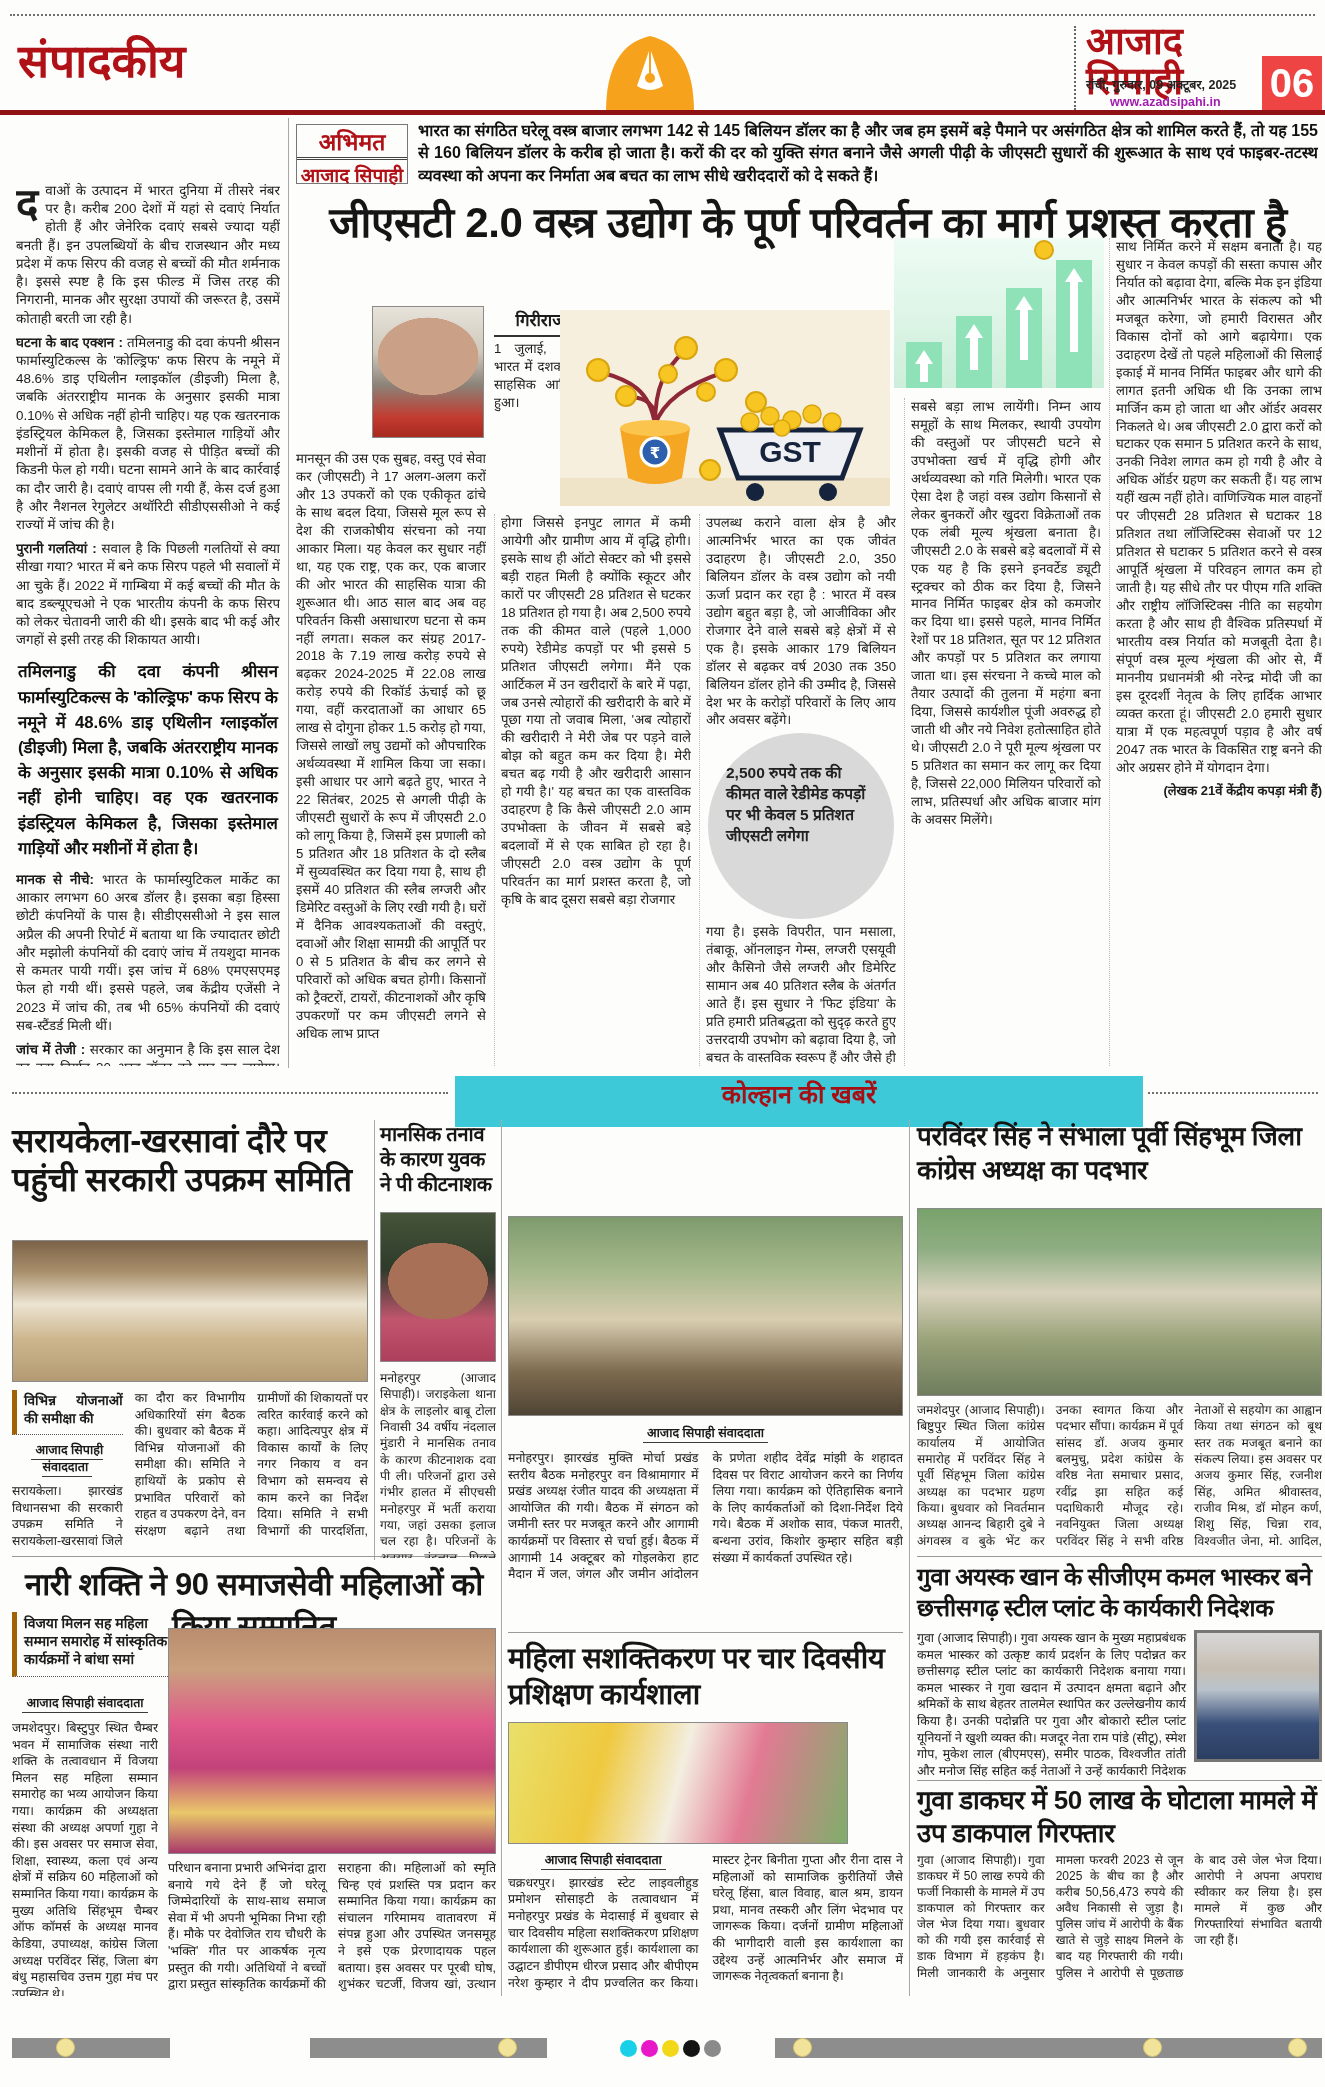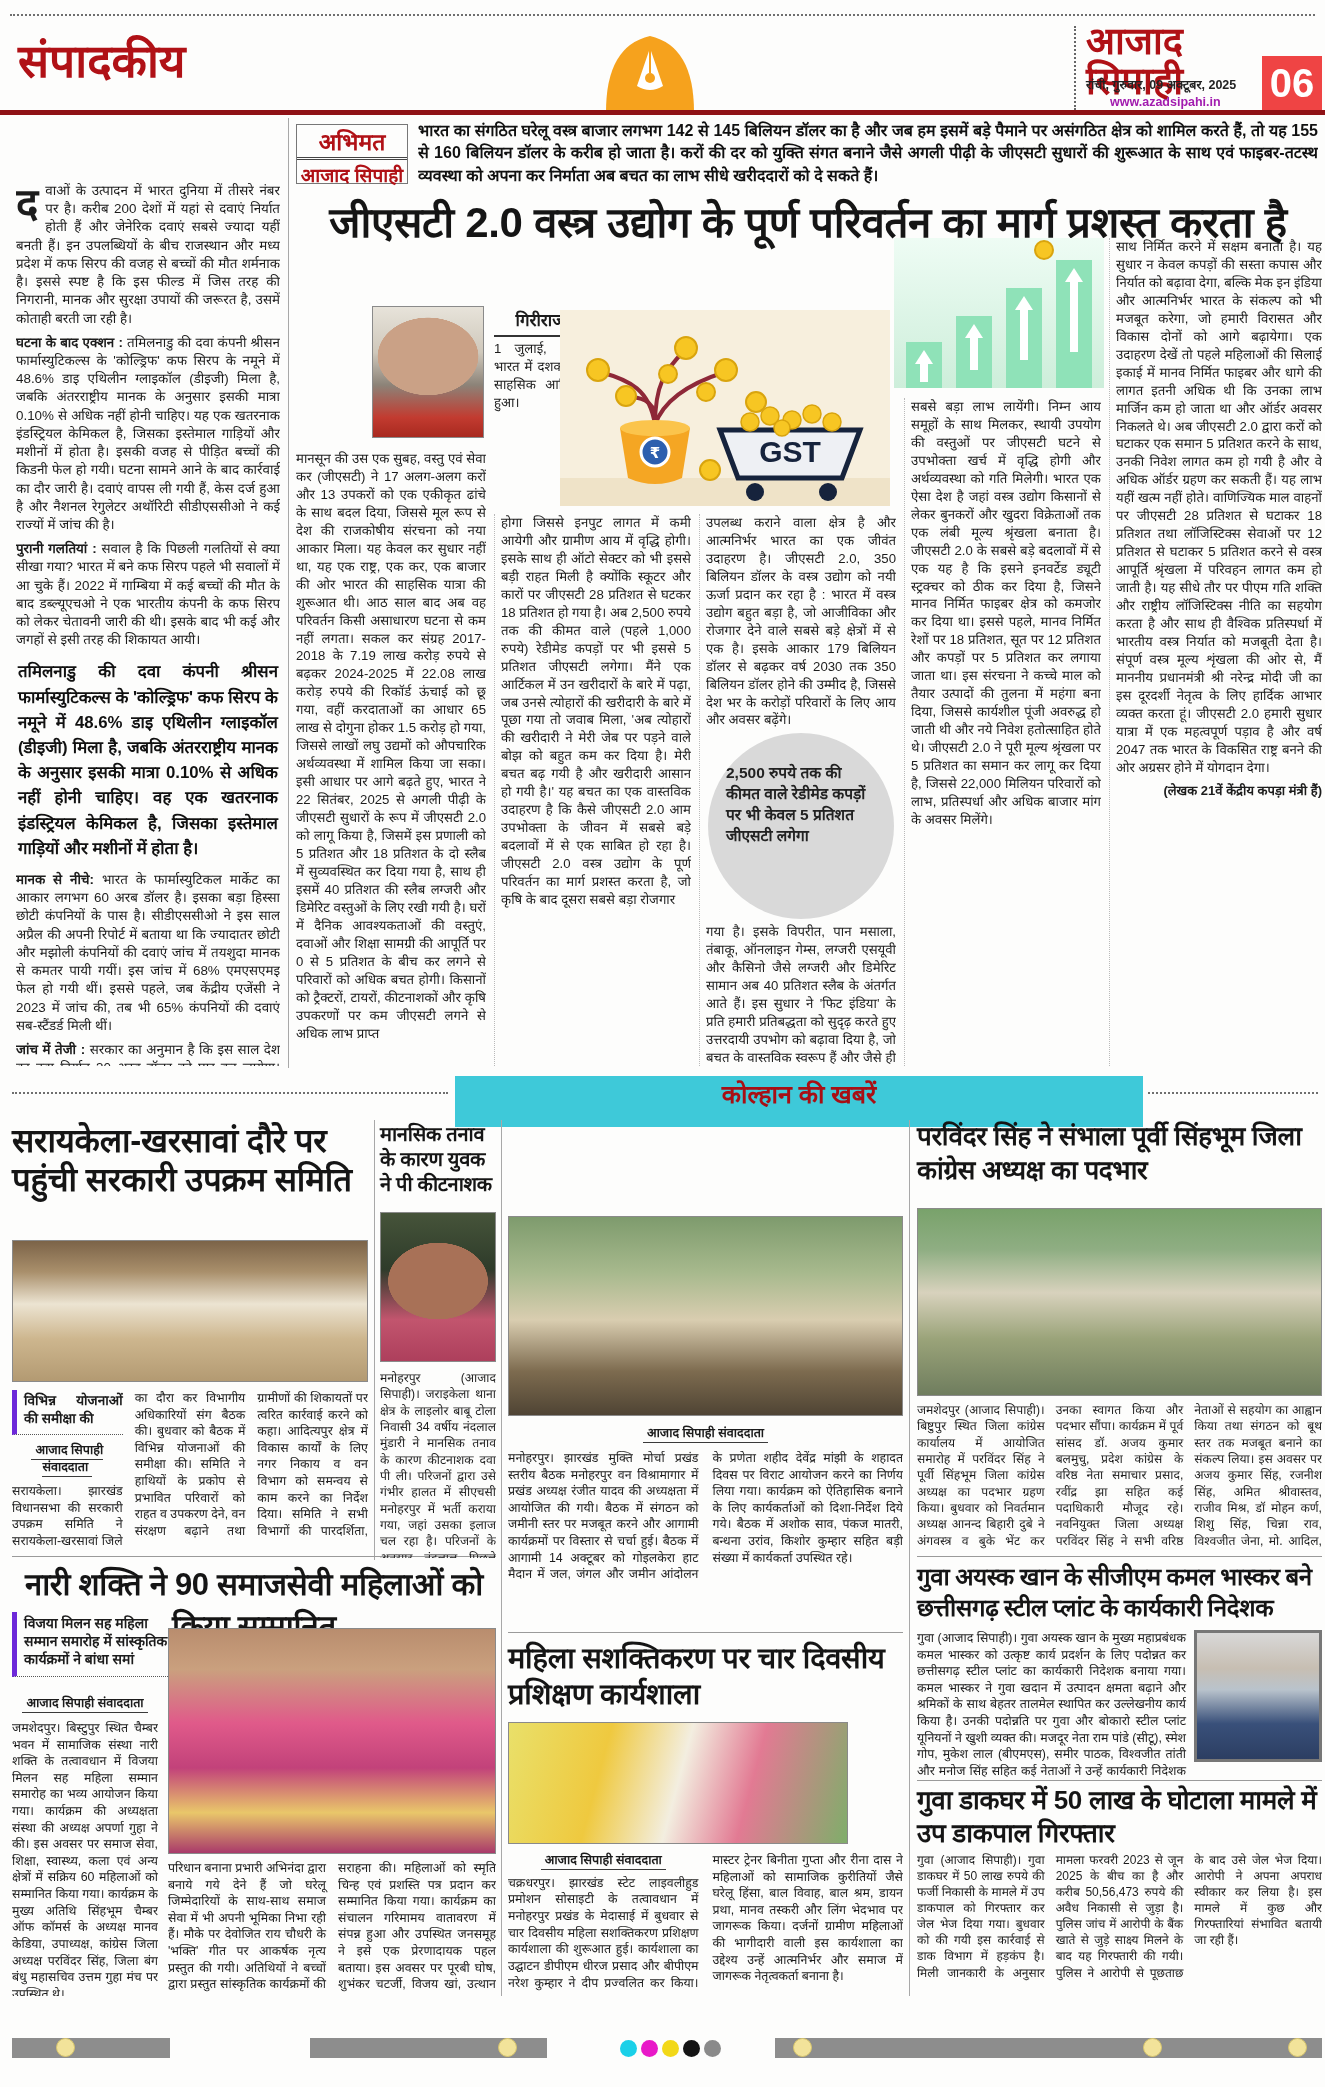--- a/index.html
+++ b/index.html
@@ -6,21 +6,21 @@
   .page{position:relative;width:1325px;height:2087px;background:#fdfdfc;margin:0 auto;overflow:hidden;
         font-family:"Liberation Sans","DejaVu Sans",sans-serif;color:#1c1c1c;}
   .abs{position:absolute;}
   .jt{text-align:justify;}
   .bodytxt{font-size:13.2px;line-height:1.36;overflow:hidden;}
   .small{font-size:12.4px;line-height:1.34;overflow:hidden;}
   .hl{font-weight:800;color:#151515;letter-spacing:-0.3px;}
   .photo{border:1px solid #8a8a8a;box-sizing:border-box;}
   .credit{font-weight:bold;text-align:center;font-size:12.6px;}
   .credit span{border-bottom:1.5px solid #3a3a3a;padding:0 4px 2px;}
-  .kicker{border-left:5px solid #6d28d9;padding:2px 0 7px 7px;font-weight:bold;font-size:13.6px;line-height:1.3;
+  .kicker{border-left:5px solid #a16207;padding:2px 0 7px 7px;font-weight:bold;font-size:13.6px;line-height:1.3;
           border-bottom:1.5px dotted #555;}
   .vrule{border-left:1px solid #a8a8a8;width:0;}
   .vdot{border-left:1px dotted #b9b9b9;width:0;}
   .hrule{border-top:1px solid #9a9a9a;height:0;}
   .dotline{border-top:2px dotted #6f6f6f;height:0;}
   .dropcap{float:left;font-size:42px;line-height:.85;font-weight:800;padding:4px 7px 0 0;}
   .runhead{font-weight:800;}
   .pullq{font-weight:800;font-size:16.8px;line-height:1.5;margin:10px 2px;color:#111;}
   .circleq{width:186px;height:186px;border-radius:50%;background:#d9d9d9;box-sizing:border-box;
            padding:30px 18px;font-weight:800;font-size:15.5px;line-height:1.35;color:#222;margin:4px auto;}

